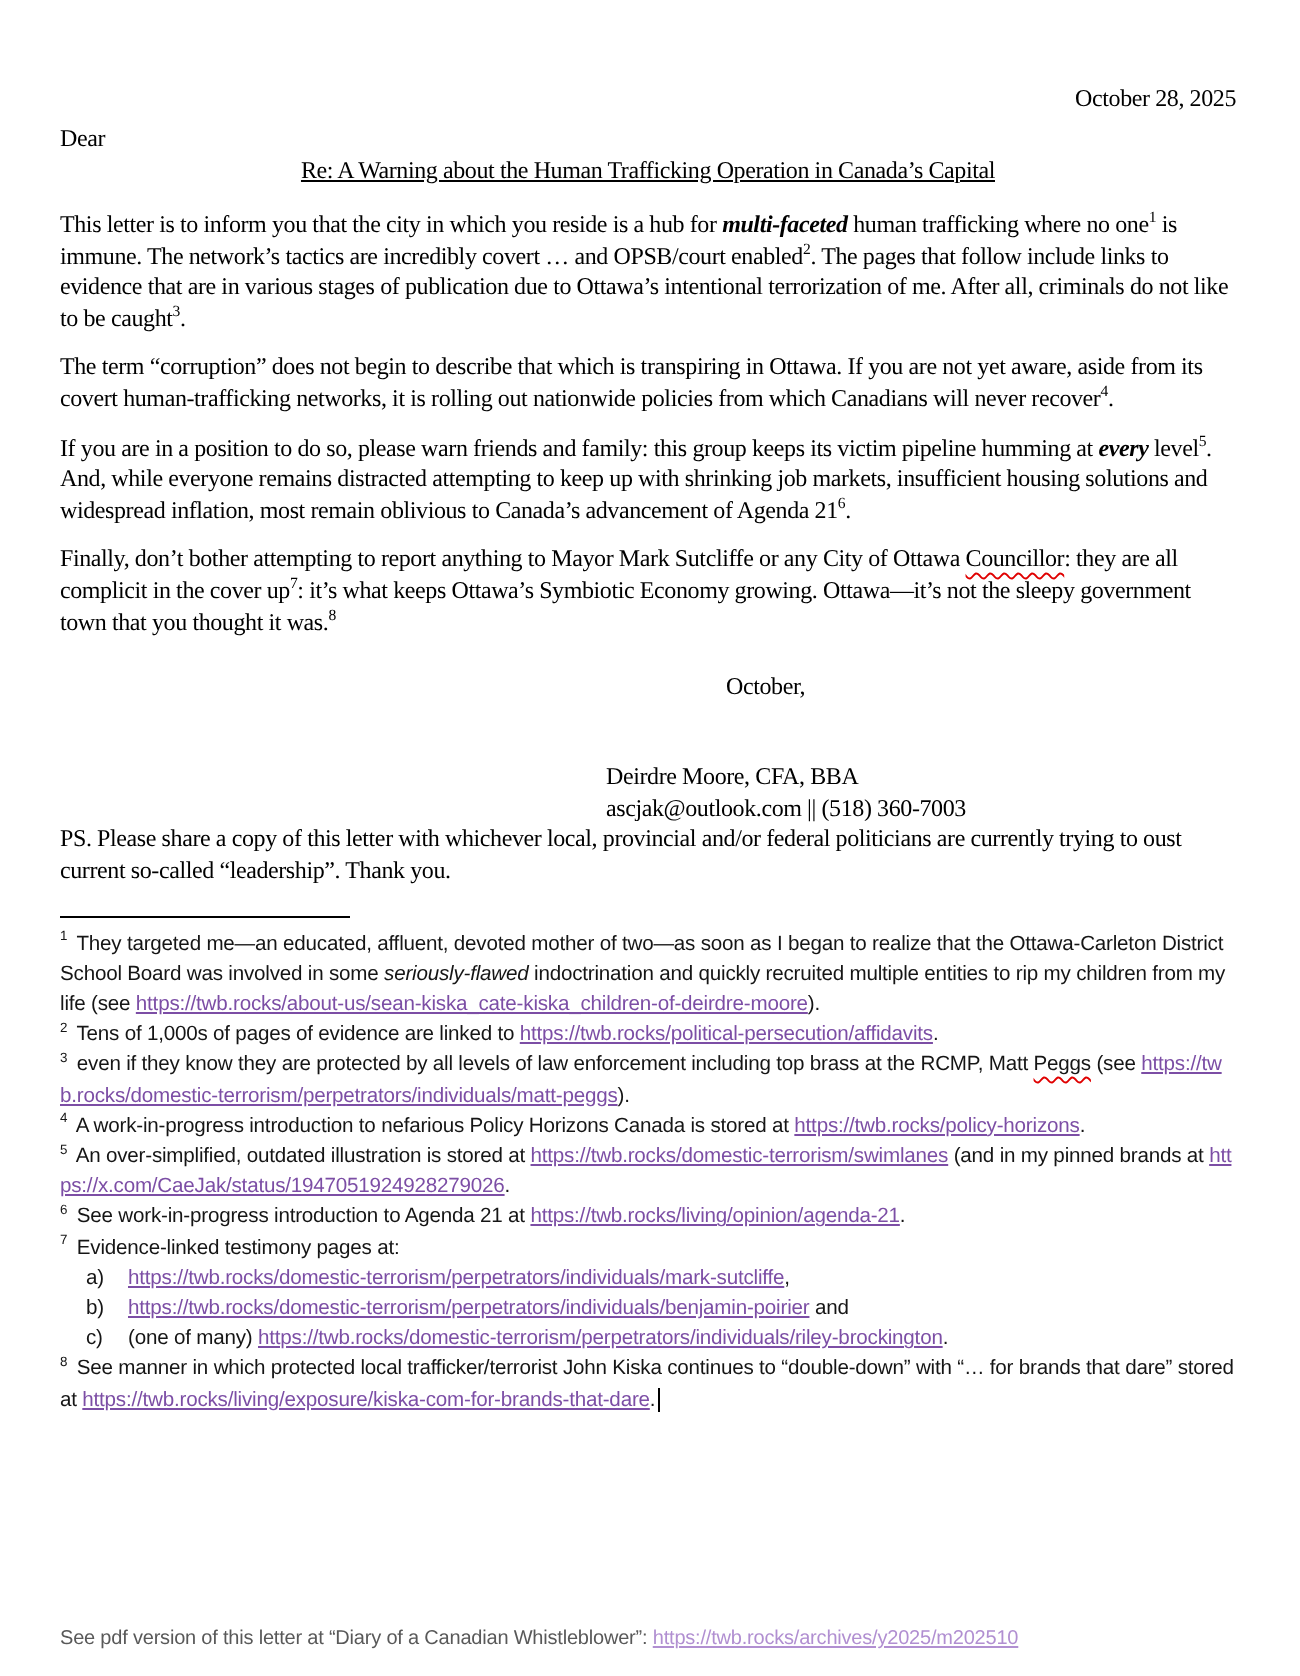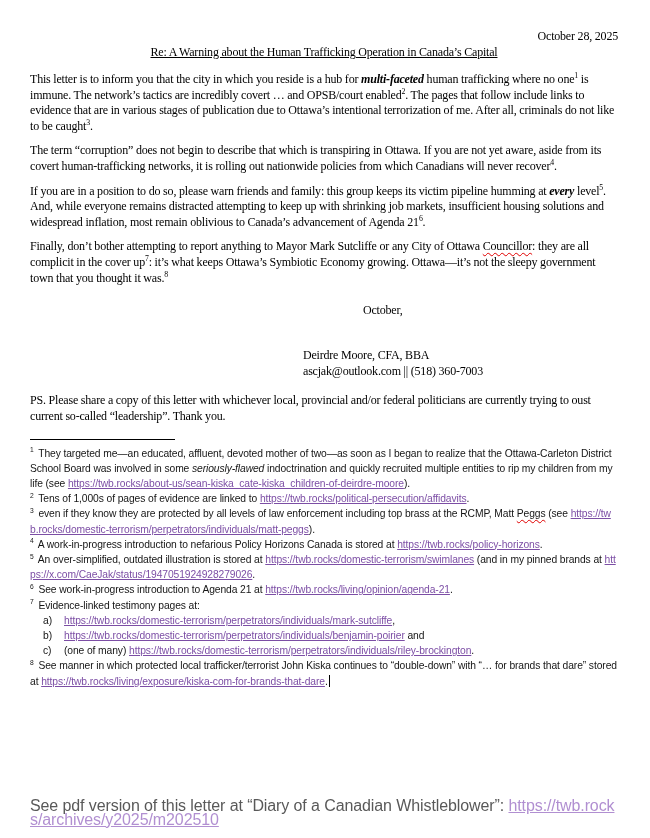--- a/index.html
+++ b/index.html
@@ -1,20 +1,20 @@
 <!DOCTYPE html>
 <html style="--link: #7c4ea5; --footer-text: #595959; --footer-link: #b18fd1; --squiggle: #e00000;"><head>
 <meta charset="utf-8">
 <style>
   html,body{margin:0;padding:0;background:#fff;}
   .page{
     position:relative;
     width:650px;height:838px;
     box-sizing:border-box;
-    padding:28px 32px 0 30px;
+    padding:41px 32px 0 30px;
     background:#fff;
     font-family:"Liberation Serif","DejaVu Serif",serif;
     font-size:12px;
     letter-spacing:-0.2px;
     color:#000;
     overflow:hidden;
   }
   .date{text-align:right;line-height:16px;}
   .salutation{margin-top:4px;line-height:16px;}
   .subject{
@@ -24,21 +24,21 @@
     line-height:16px;
   }
   .body-block{margin-top:12px;}
   p.para{margin:0 0 9px 0;line-height:15.6px;}
   .b{font-weight:bold;}
   .i{font-style:italic;}
   .sq{text-decoration:underline;text-decoration-style:wavy;text-decoration-color:var(--squiggle,#e00000);text-decoration-thickness:1px;text-underline-offset:2px;}
   sup{font-size:0.65em;line-height:0;}
   .closing{margin-top:16px;margin-left:333px;line-height:16px;}
   .signature{margin-top:30px;margin-left:273px;line-height:15.6px;}
-  .ps{margin-top:14px;line-height:15.6px;}
+  .ps{line-height:15.6px;}
   .encl{margin-top:12px;line-height:15.6px;}
   .encl-label{font-weight:bold;text-decoration:underline;}
   .small{font-size:10.5px;}
   .footnote-sep{
     border:0;border-top:1px solid #000;
     width:145px;
     margin:14px 0 6px 0;
   }
   .footnotes{
     font-family:"Liberation Sans","DejaVu Sans",sans-serif;
@@ -61,34 +61,35 @@
     display:inline-block;
     width:1.5px;height:12px;
     background:#000;
     vertical-align:text-bottom;
     margin-left:1px;
   }
   .footer{
     position:absolute;
     left:30px;right:32px;bottom:11px;
     font-family:"Liberation Sans","DejaVu Sans",sans-serif;
-    font-size:16px;
+    font-size:10px;
     letter-spacing:-0.1px;
     color:var(--footer-text,#595959);
     line-height:14px;
   }
   .footer .lnk{color:var(--footer-link,#b18fd1);}
 </style>
 </head>
 <body>
 
 <div class="page">
 
   <div class="date">October 28, 2025</div>
 
+  <div class="salutation">Dear</div>
 
   <div class="subject">Re: A Warning about the Human Trafficking Operation in Canada’s Capital</div>
 
   <div class="body-block">
     <p class="para"><span>This letter is to inform you that the city in which you reside is a hub for </span><span class="b i">multi-faceted</span><span> human trafficking where no one</span><sup>1</sup><span> is immune. The network’s tactics are incredibly covert … and OPSB/court enabled</span><sup>2</sup><span>. The pages that follow include links to evidence that are in various stages of publication due to Ottawa’s intentional terrorization of me. After all, criminals do not like to be caught</span><sup>3</sup><span>.</span></p>
     <p class="para"><span>The term “corruption” does not begin to describe that which is transpiring in Ottawa. If you are not yet aware, aside from its covert human-trafficking networks, it is rolling out nationwide policies from which Canadians will never recover</span><sup>4</sup><span>.</span></p>
     <p class="para"><span>If you are in a position to do so, please warn friends and family: this group keeps its victim pipeline humming at </span><span class="b i">every</span><span> level</span><sup>5</sup><span>. And, while everyone remains distracted attempting to keep up with shrinking job markets, insufficient housing solutions and widespread inflation, most remain oblivious to Canada’s advancement of Agenda 21</span><sup>6</sup><span>.</span></p>
     <p class="para"><span>Finally, don’t bother attempting to report anything to Mayor Mark Sutcliffe or any City of Ottawa </span><span class="sq">Councillor</span><span>: they are all complicit in the cover up</span><sup>7</sup><span>: it’s what keeps Ottawa’s Symbiotic Economy growing. Ottawa—it’s not the sleepy government town that you thought it was.</span><sup>8</sup></p>
   </div>
 

